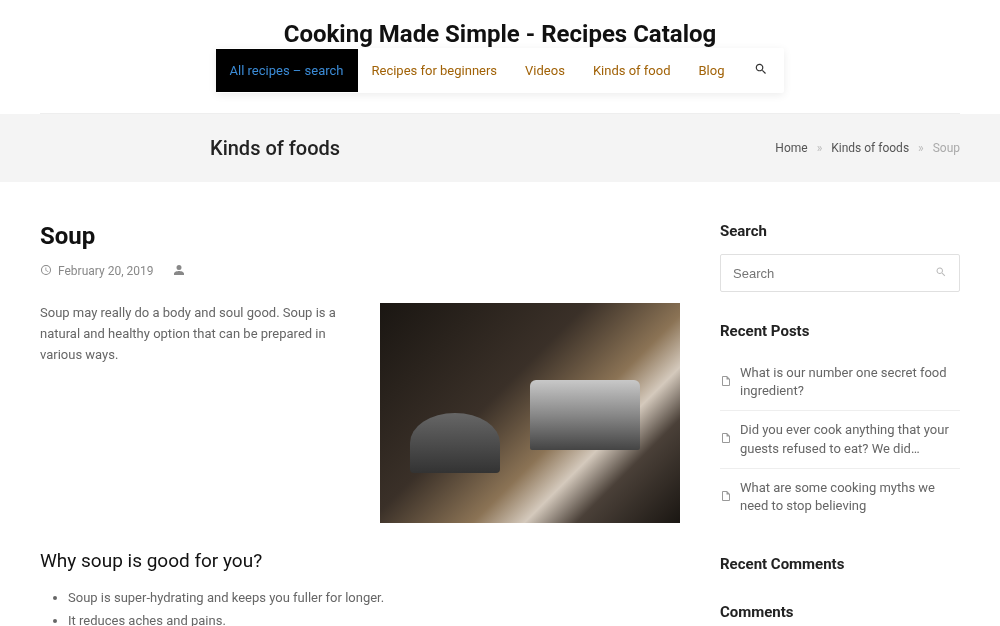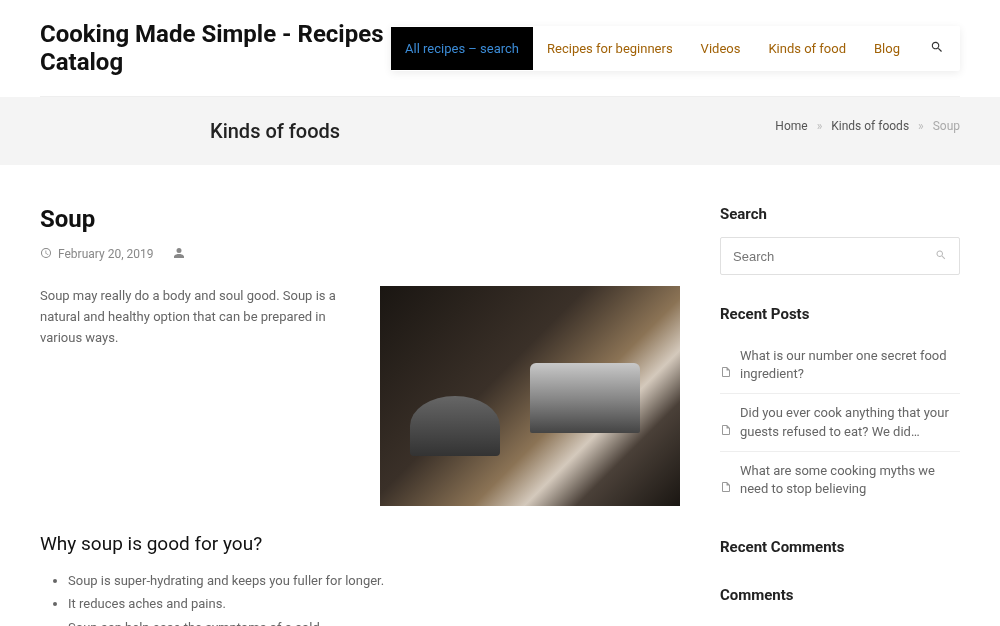--- a/index.html
+++ b/index.html
@@ -1,30 +1,30 @@
 <!DOCTYPE html>
 <html><head>
 <meta charset="utf-8">
 <style>
 * { margin: 0; padding: 0; box-sizing: border-box; }
 body { font-family: -apple-system, BlinkMacSystemFont, "Segoe UI", Roboto, Arial, sans-serif; color: #333; font-size: 14px; background: #fff; }
 .container { max-width: 1000px; margin: 0 auto; padding: 0 40px; }
 
 
-.header { display: flex; justify-content: flex-start; align-items: center; padding: 20px 0; border-bottom: 1px solid #eee; }
+.header { display: flex; justify-content: flex-start; align-items: center; padding: 20px 0; border-bottom: 1px solid #eee; flex-direction: column; }
 .site-title { font-size: 24px; font-weight: 700; color: #111; }
 .nav { display: flex; align-items: center; box-shadow: 0 2px 8px rgba(0,0,0,0.08); border-radius: 2px; }
 .nav-item { padding: 14px 14px; font-size: 13px; color: #a16207; cursor: pointer; white-space: nowrap; }
 .nav-item.active { color: #3b8bd6; background: #000000; }
 .nav-search { padding: 14px 16px; cursor: pointer; }
 .icon-search svg { width: 14px; height: 14px; fill: #333; }
 
 
 .titlebar { background: #f4f4f4; padding: 22px 0; }
-.titlebar-inner { display: flex; justify-content: space-between; align-items: flex-start; }
+.titlebar-inner { display: flex; justify-content: space-between; align-items: center; }
 .page-title { font-size: 20px; font-weight: 500; color: #222; margin-left: 170px; }
 .breadcrumb { font-size: 12px; color: #999; }
 .breadcrumb a { color: #555; text-decoration: none; }
 .breadcrumb .sep { margin: 0 6px; color: #bbb; }
 .breadcrumb .current { color: #aaa; }
 
 
 .main-wrap { display: flex; gap: 40px; padding-top: 40px; }
 .content { flex: 1; }
 .sidebar { width: 240px; }
@@ -44,21 +44,21 @@
 .section-h2 { font-size: 19px; font-weight: 400; color: #111; margin: 26px 0 14px; }
 .bullets { list-style: disc; padding-left: 28px; color: #666; font-size: 13px; line-height: 1.8; }
 
 
 .side-h { font-size: 15px; font-weight: 700; color: #222; margin-bottom: 14px; }
 .side-block { margin-bottom: 30px; }
 .search-box { display: flex; align-items: center; border: 1px solid #e0e0e0; border-radius: 2px; padding: 10px 12px; }
 .search-box input { border: none; outline: none; flex: 1; font-size: 13px; color: #777; }
 .search-box .sicon svg { width: 12px; height: 12px; fill: #bbb; }
 .side-list { list-style: none; }
-.side-list li { display: flex; align-items: flex-end; gap: 8px; padding: 10px 0; border-bottom: 1px solid #eee; font-size: 13px; color: #666; line-height: 1.4; }
+.side-list li { display: flex; align-items: center; gap: 8px; padding: 10px 0; border-bottom: 1px solid #eee; font-size: 13px; color: #666; line-height: 1.4; }
 .side-list li:last-child { border-bottom: none; }
 .side-list .licon { flex-shrink: 0; margin-top: 2px; }
 .side-list .licon svg { width: 12px; height: 12px; fill: #999; }
 .side-list a { color: #666; text-decoration: none; }
 </style>
 </head>
 <body>
 
 <div class="container">
   <header class="header">

